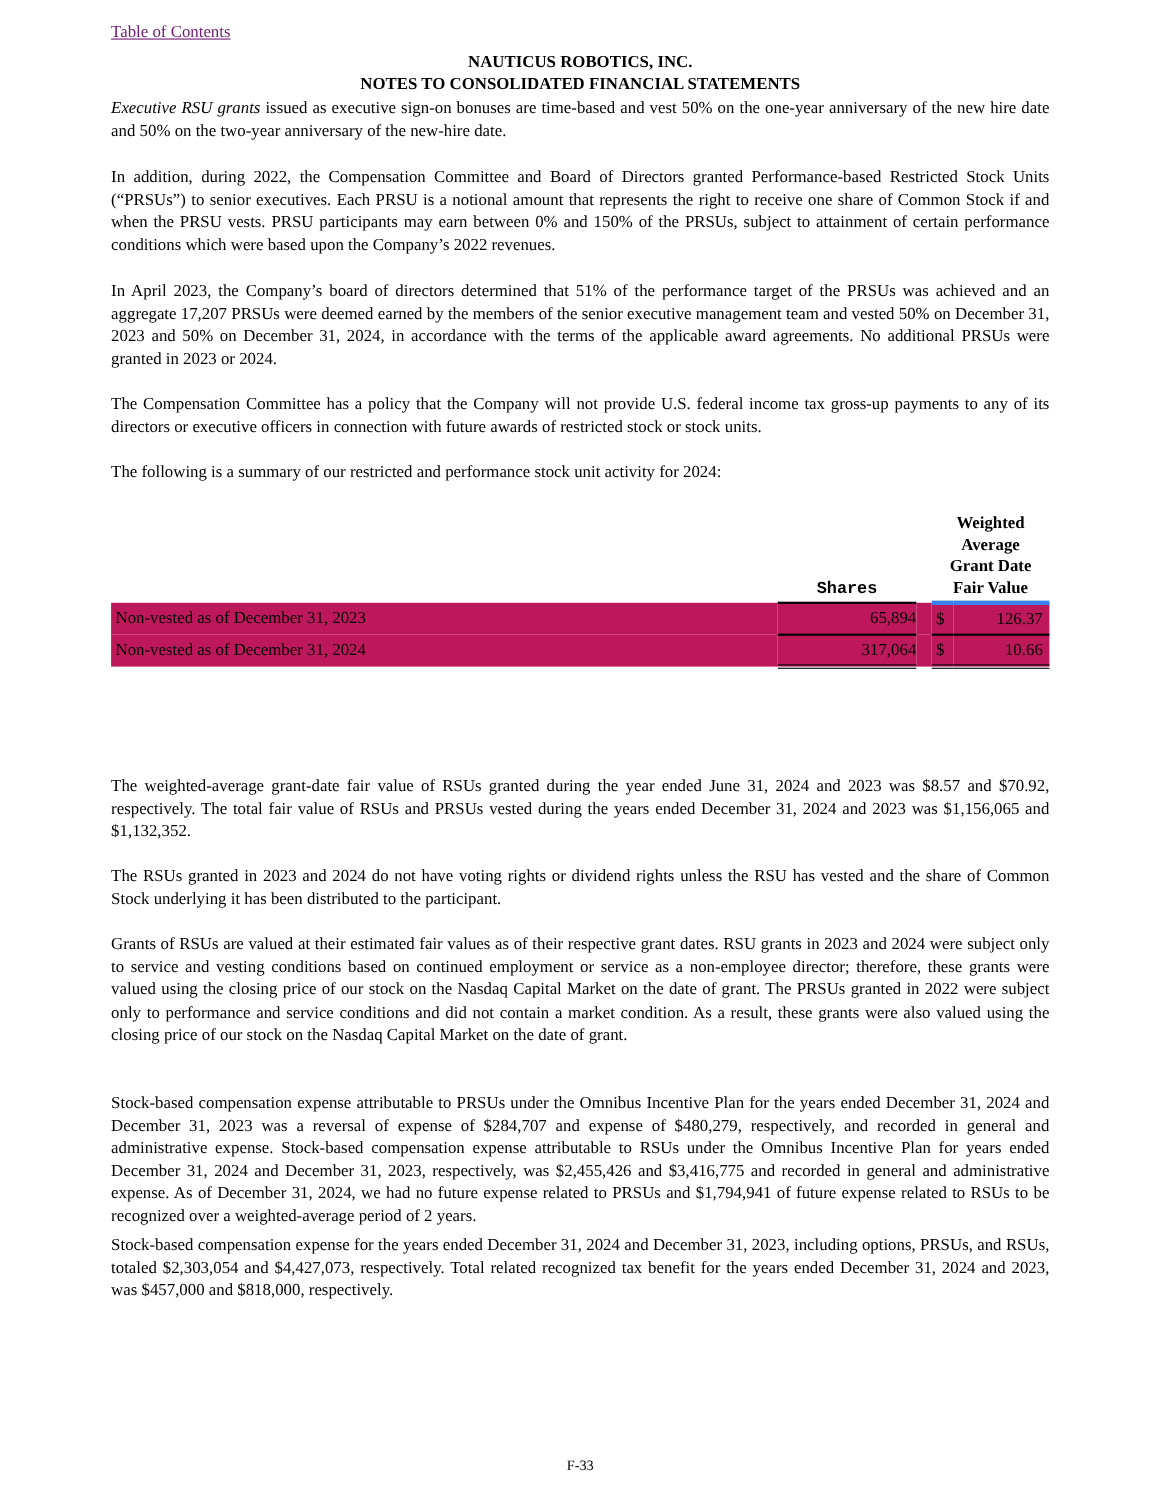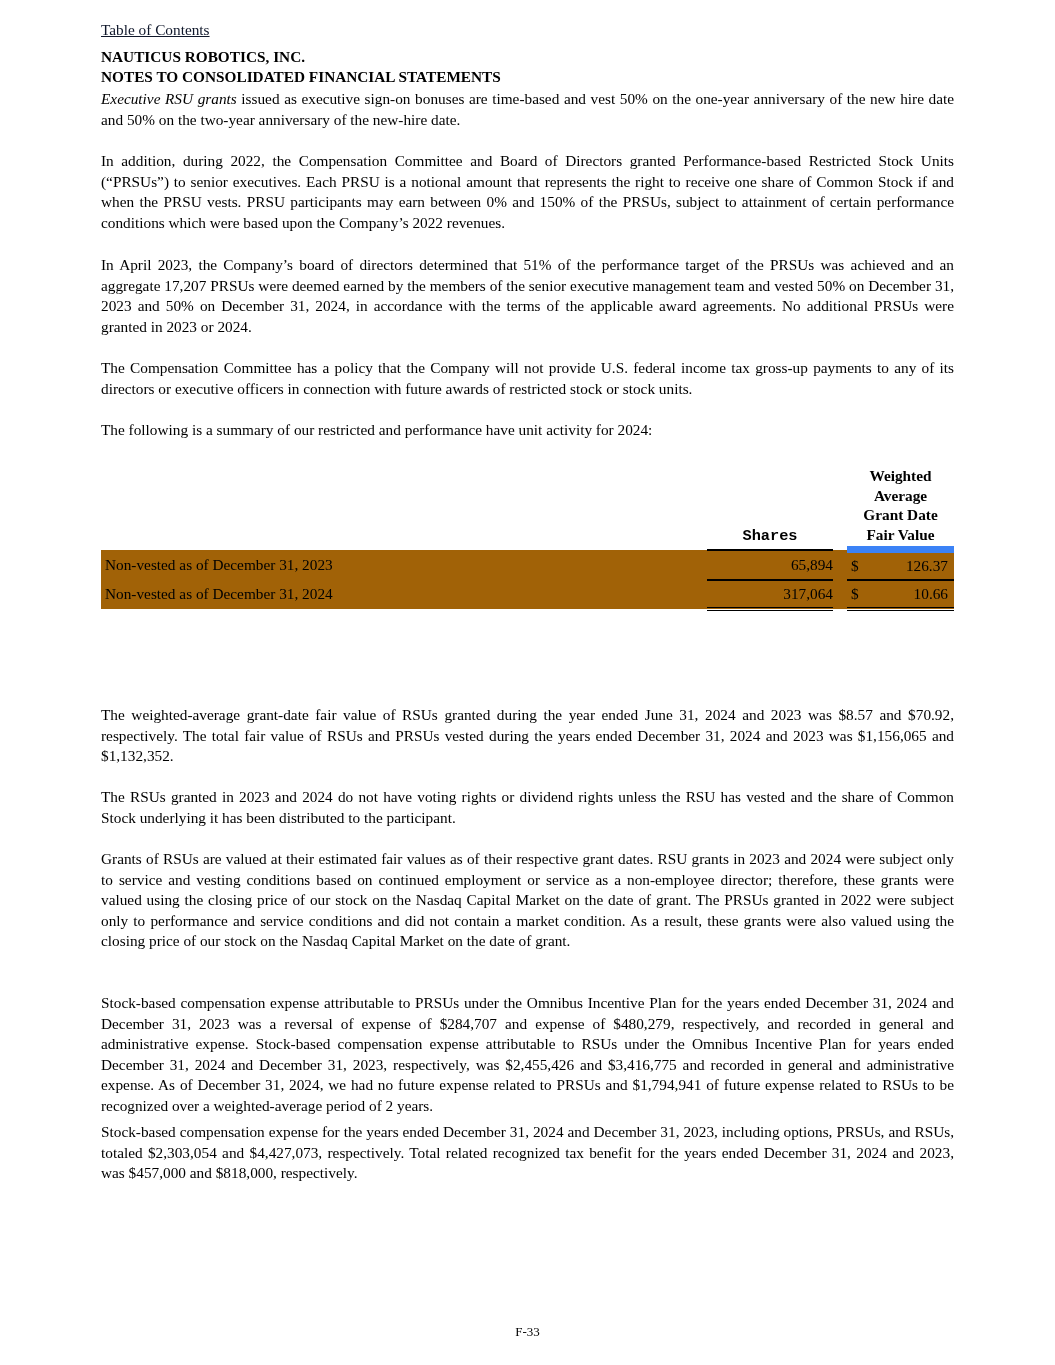--- a/index.html
+++ b/index.html
@@ -4,51 +4,51 @@
 <style>
   html, body { margin: 0; padding: 0; background: #ffffff; }
   body {
     width: 1055px; height: 1365px; position: relative; overflow: hidden;
     font-family: "Liberation Serif", "DejaVu Serif", serif;
     color: #000; font-size: 15.3px;
   }
   .page { position: absolute; left: 101px; top: 0; width: 853px; }
   .toc-link {
     position: absolute; left: 0; top: 20px;
-    color: #0f172a; text-decoration: underline; cursor: pointer;
+    color: #701a75; text-decoration: underline; cursor: pointer;
     font-size: 15.3px; line-height: 20px; font-family: Liberation Serif, serif;
   }
   .hdr {
-    position: absolute; left: 0; width: 853px; 
+    position: absolute; left: 0; width: 853px; text-align: center;
     font-weight: bold; font-size: 15.3px; line-height: 20px;
   }
   .hdr.h1 { top: 47px; }
   .hdr.h2 { top: 67px; }
   .para {
     position: absolute; left: 0; width: 853px;
     text-align: justify; line-height: 20.6px; margin: 0;
   }
   .para i { font-style: italic; }
   .table-wrap { position: absolute; left: 0; top: 466px; width: 853px; }
   table { border-collapse: collapse; width: 853px; }
   th {
     font-weight: bold; vertical-align: bottom; text-align: center;
     line-height: 19.6px; padding: 0 0 2px 0;
   }
   td { line-height: 20px; padding: 2px 0 3px 0; height: 21px; }
-  tr.shade td { background: #a16207; }
+  tr.shade td { background: #be185d; }
   td.label { padding-left: 4px; }
   td.num { text-align: right; }
   td.dollar { text-align: left; padding-left: 4px; }
   td.val { text-align: right; padding-right: 6px; }
   td.gap { width: 14px; }
   .underline-top { border-top: 2px solid #000; }
   .dbl-bottom { border-bottom: 4px double #000; }
   th.shares-h { border-bottom: 2px solid #000; font-family: Liberation Mono, monospace; }
-  th.fv-h { border-bottom: 7px solid #3b82f6; }
+  th.fv-h { border-bottom: 4px solid #3b82f6; }
   .pagenum {
     position: absolute; left: 0; width: 853px; top: 1322px;
     text-align: center; font-size: 13px; line-height: 20px;
   }
 </style>
 </head>
 <body>
 
 <div class="page">
 
@@ -58,21 +58,21 @@
   <div class="hdr h2">NOTES TO CONSOLIDATED FINANCIAL STATEMENTS</div>
 
   <p class="para" style="top:89px"><i>Executive RSU grants</i><span> issued as executive sign-on bonuses are time-based and vest 50% on the one-year anniversary of the new hire date and 50% on the two-year anniversary of the new-hire date.</span></p>
 
   <p class="para" style="top:151px">In addition, during 2022, the Compensation Committee and Board of Directors granted Performance-based Restricted Stock Units (“PRSUs”) to senior executives. Each PRSU is a notional amount that represents the right to receive one share of Common Stock if and when the PRSU vests. PRSU participants may earn between 0% and 150% of the PRSUs, subject to attainment of certain performance conditions which were based upon the Company’s 2022 revenues.</p>
 
   <p class="para" style="top:255px">In April 2023, the Company’s board of directors determined that 51% of the performance target of the PRSUs was achieved and an aggregate 17,207 PRSUs were deemed earned by the members of the senior executive management team and vested 50% on December 31, 2023 and 50% on December 31, 2024, in accordance with the terms of the applicable award agreements. No additional PRSUs were granted in 2023 or 2024.</p>
 
   <p class="para" style="top:358px">The Compensation Committee has a policy that the Company will not provide U.S. federal income tax gross-up payments to any of its directors or executive officers in connection with future awards of restricted stock or stock units.</p>
 
-  <p class="para" style="top:420px">The following is a summary of our restricted and performance have unit activity for 2024:</p>
+  <p class="para" style="top:420px">The following is a summary of our restricted and performance stock unit activity for 2024:</p>
 
   <div class="table-wrap">
     <table>
       <colgroup>
         <col style="width:606px">
         <col style="width:126px">
         <col style="width:14px">
         <col style="width:20px">
         <col style="width:87px">
       </colgroup>

